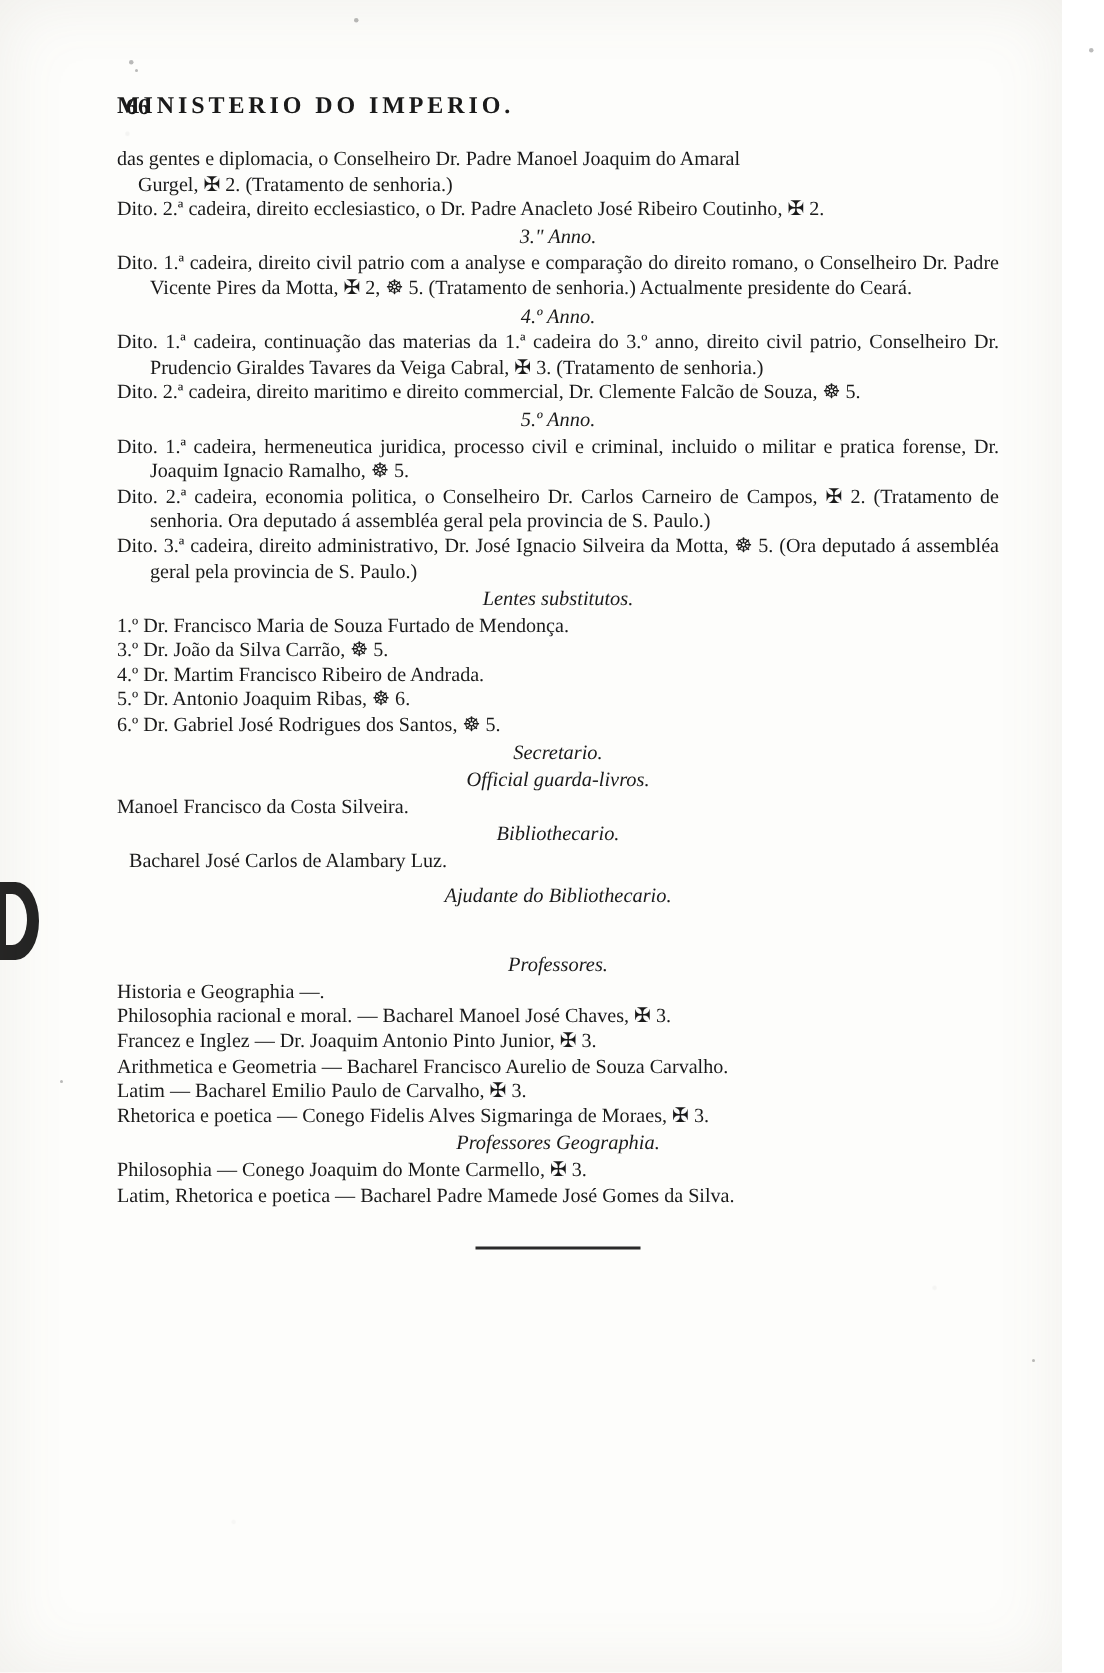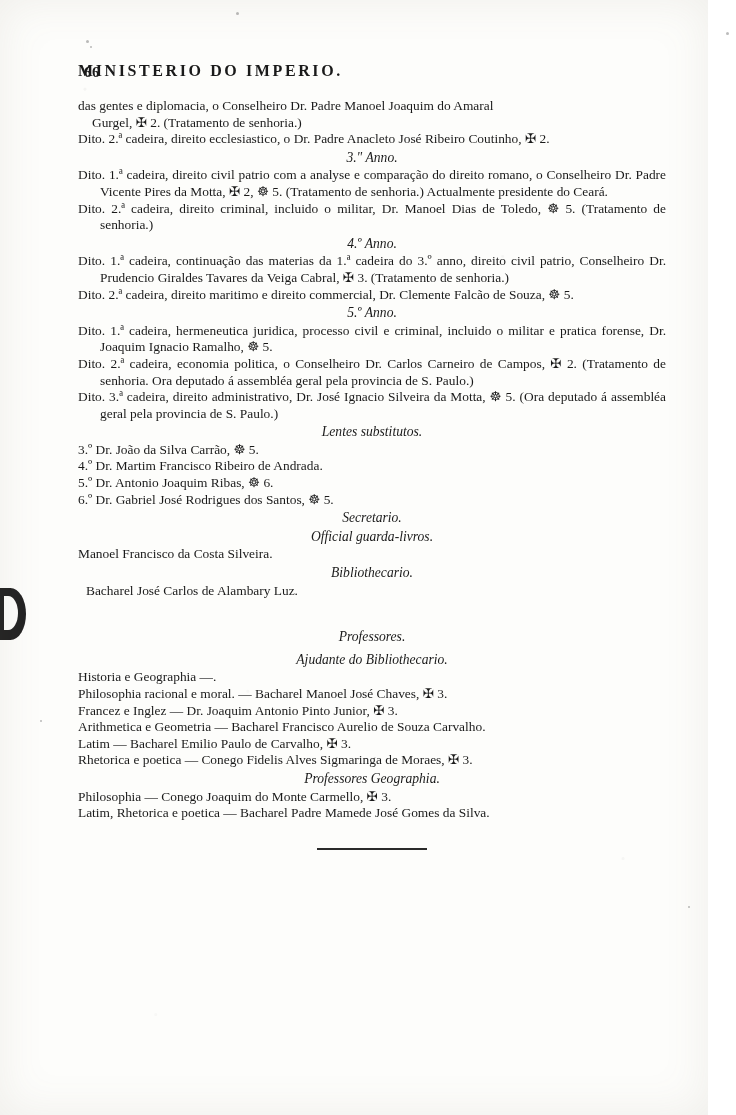--- a/index.html
+++ b/index.html
@@ -148,51 +148,51 @@
     <div class="body-text">
 
       <p class="para noindent">das gentes e diplomacia, o Conselheiro Dr. Padre Manoel Joaquim do Amaral</p>
       <p class="para noindent" style="padding-left:14px;">Gurgel, ✠ 2. (Tratamento de senhoria.)</p>
 
       <p class="para">Dito. 2.ª cadeira, direito ecclesiastico, o Dr. Padre Anacleto José Ribeiro Coutinho, ✠ 2.</p>
 
       <p class="center-head">3." Anno.</p>
 
       <p class="para">Dito. 1.ª cadeira, direito civil patrio com a analyse e comparação do direito romano, o Conselheiro Dr. Padre Vicente Pires da Motta, ✠ 2, ☸ 5. (Tratamento de senhoria.) Actualmente presidente do Ceará.</p>
-      <p class="para">Dito. 2.ª cadeira, direito criminal, incluido o militar, Dr. Manoel Dias de Toledo, ☸ 5. (Tratamento de senhoria.)</p>
 
       <p class="center-head">4.º Anno.</p>
 
       <p class="para">Dito. 1.ª cadeira, continuação das materias da 1.ª cadeira do 3.º anno, direito civil patrio, Conselheiro Dr. Prudencio Giraldes Tavares da Veiga Cabral, ✠ 3. (Tratamento de senhoria.)</p>
       <p class="para">Dito. 2.ª cadeira, direito maritimo e direito commercial, Dr. Clemente Falcão de Souza, ☸ 5.</p>
 
       <p class="center-head">5.º Anno.</p>
 
       <p class="para">Dito. 1.ª cadeira, hermeneutica juridica, processo civil e criminal, incluido o militar e pratica forense, Dr. Joaquim Ignacio Ramalho, ☸ 5.</p>
       <p class="para">Dito. 2.ª cadeira, economia politica, o Conselheiro Dr. Carlos Carneiro de Campos, ✠ 2. (Tratamento de senhoria. Ora deputado á assembléa geral pela provincia de S. Paulo.)</p>
       <p class="para">Dito. 3.ª cadeira, direito administrativo, Dr. José Ignacio Silveira da Motta, ☸ 5. (Ora deputado á assembléa geral pela provincia de S. Paulo.)</p>
 
       <p class="center-head">Lentes substitutos.</p>
 
+      <p class="para hang-num">1.º Dr. Francisco Maria de Souza Furtado de Mendonça.</p>
       <p class="para hang-num">3.º Dr. João da Silva Carrão, ☸ 5.</p>
       <p class="para hang-num">4.º Dr. Martim Francisco Ribeiro de Andrada.</p>
       <p class="para hang-num">5.º Dr. Antonio Joaquim Ribas, ☸ 6.</p>
       <p class="para hang-num">6.º Dr. Gabriel José Rodrigues dos Santos, ☸ 5.</p>
 
       <p class="center-head">Secretario.</p>
 
       <p class="center-head">Official guarda-livros.</p>
       <p class="para noindent">Manoel Francisco da Costa Silveira.</p>
 
       <p class="center-head">Bibliothecario.</p>
       <p class="para noindent" style="padding-left:8px;">Bacharel José Carlos de Alambary Luz.</p>
 
+      <p class="center-head" style="margin-top:6px;">Ajudante do Bibliothecario.</p>
+
       <p class="center-head" style="margin-top:30px;">Professores.</p>
-
-      <p class="center-head" style="margin-top:6px;">Ajudante do Bibliothecario.</p>
 
       <div class="prof-list">
         <p class="para">Historia e Geographia —.</p>
         <p class="para">Philosophia racional e moral. — Bacharel Manoel José Chaves, ✠ 3.</p>
         <p class="para">Francez e Inglez — Dr. Joaquim Antonio Pinto Junior, ✠ 3.</p>
         <p class="para">Arithmetica e Geometria — Bacharel Francisco Aurelio de Souza Carvalho.</p>
         <p class="para">Latim — Bacharel Emilio Paulo de Carvalho, ✠ 3.</p>
         <p class="para">Rhetorica e poetica — Conego Fidelis Alves Sigmaringa de Moraes, ✠ 3.</p>
       </div>
 

